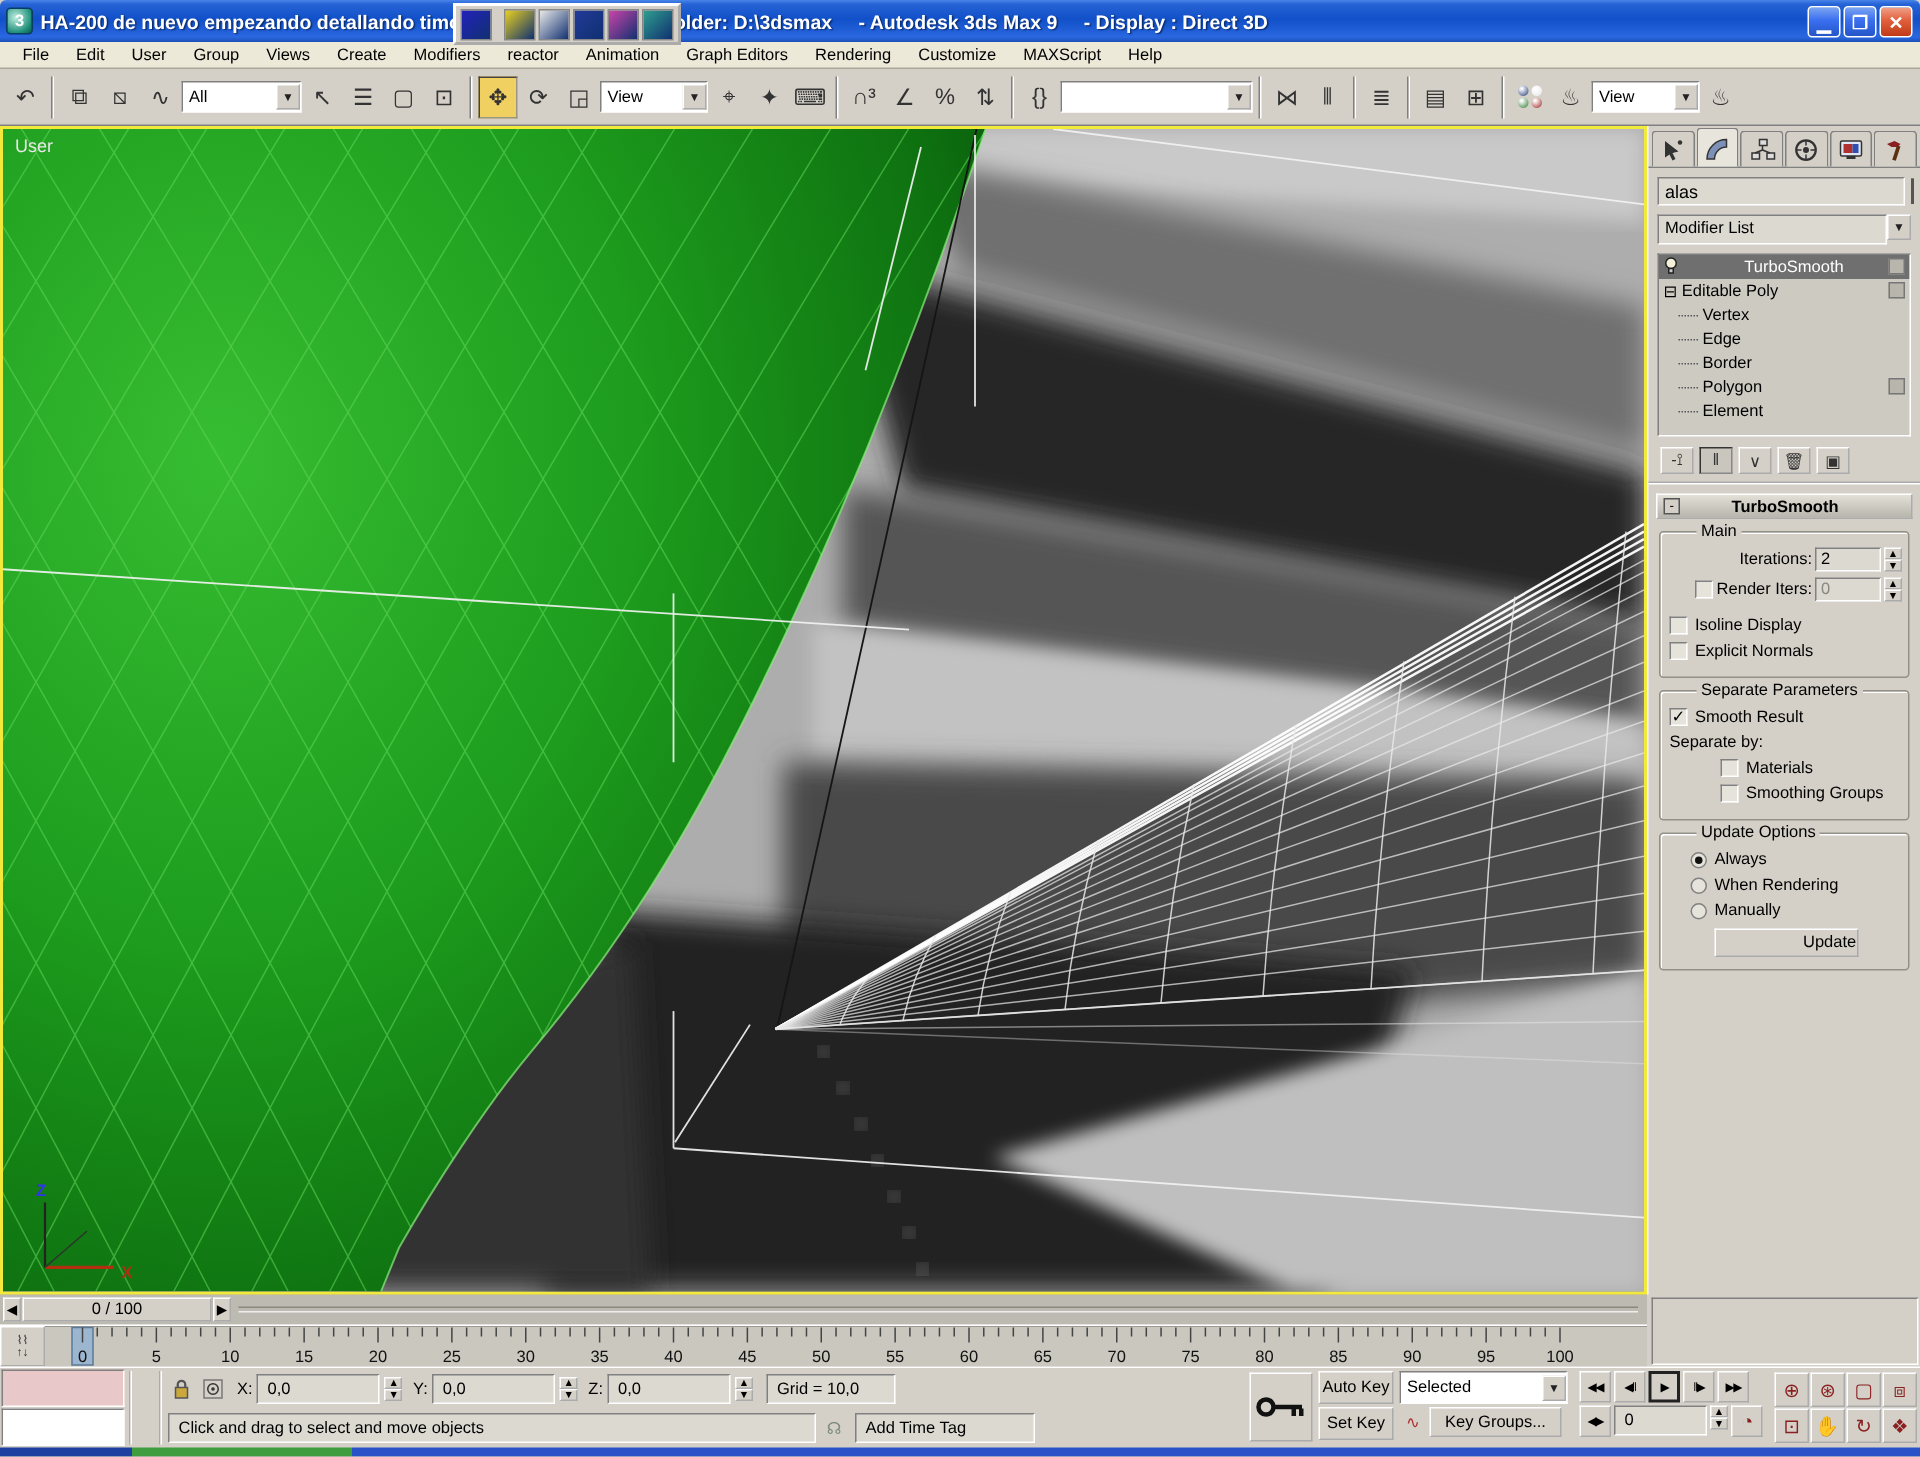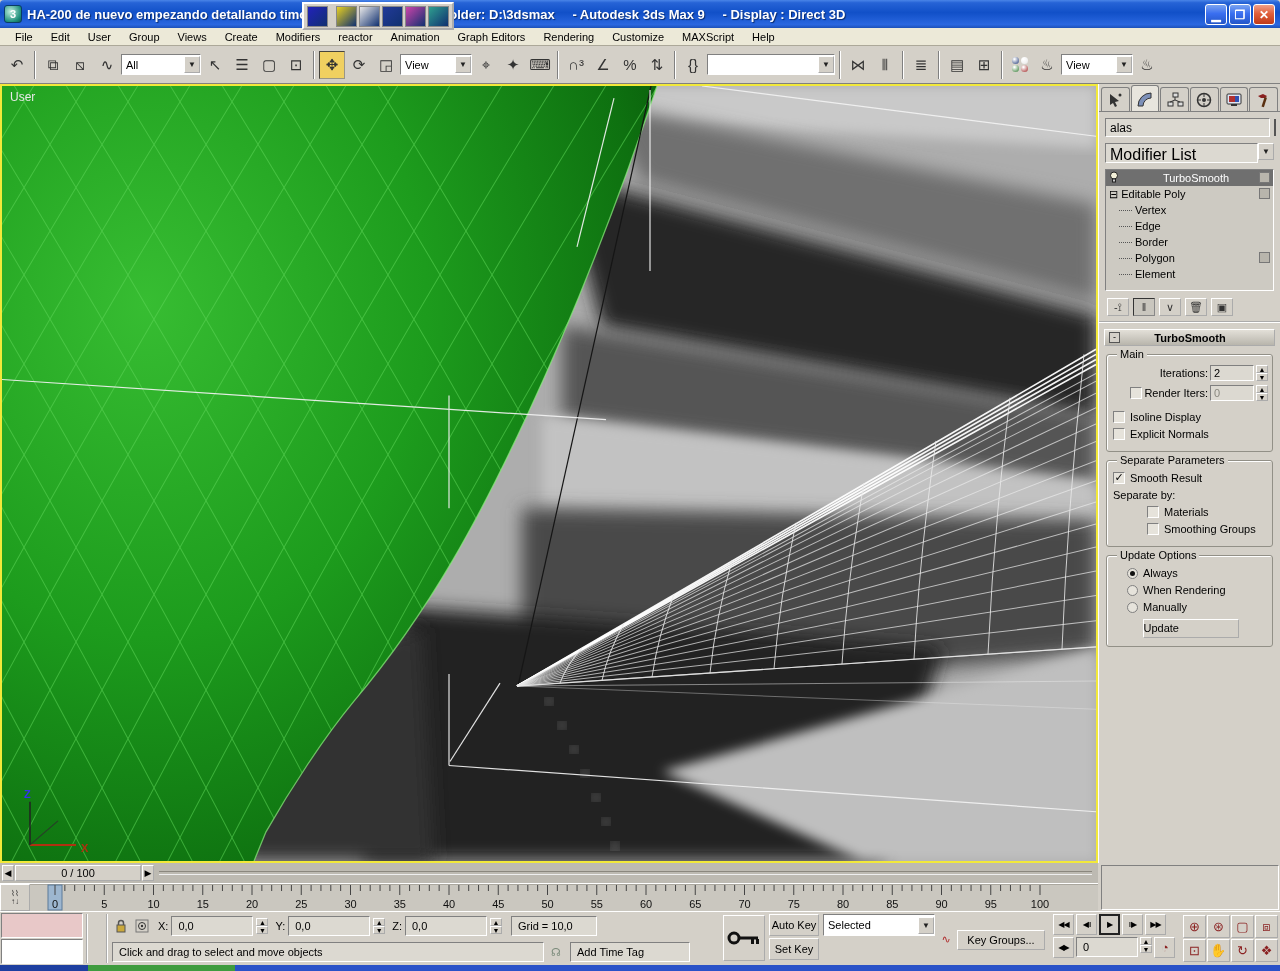--- a/index.html
+++ b/index.html
@@ -43,46 +43,46 @@
 
   
   .cpanel { width:182px; background:#d4d0c8; border-left:1px solid #fff; display:flex; flex-direction:column; font-size:11px; }
   .cp-tabs { display:flex; height:28px; align-items:flex-end; padding:2px 2px 0 2px; gap:1px; border-bottom:1px solid #808080; }
   .cp-tab { flex:1; height:24px; border:1px solid #808080; border-bottom:none; border-radius:3px 3px 0 0; background:#d4d0c8; display:flex; align-items:center; justify-content:center; }
   .cp-tab.sel { background:#e8e5dd; height:26px; }
   .cp-name-row { display:flex; gap:4px; padding:6px 6px 4px 6px; align-items:center; }
   .cp-name { flex:1; height:19px; background:#dcd9d1; border:1px solid; border-color:#808080 #fff #fff #808080; padding:1px 4px; font-size:12px; }
   .cp-swatch { width:17px; height:17px; border:1px solid #555; }
   .cp-modlist { display:flex; margin:2px 6px 4px 6px; height:20px; }
-  .cp-modlist .val { flex:1; background:#dcd9d1; border:1px solid; border-color:#808080 #fff #fff #808080; padding:2px 4px; font-size:16px; }
+  .cp-modlist .val { flex:1; background:#dcd9d1; border:1px solid; border-color:#808080 #fff #fff #808080; padding:2px 4px; font-size:11px; }
   .stackbox { margin:2px 6px; border:1px solid; border-color:#808080 #fff #fff #808080; background:#cdcac2; height:122px; overflow:hidden; }
   .st-row { height:16px; display:flex; align-items:center; padding:0 3px; gap:3px; position:relative; }
   .st-row.sel { background:#6f6f6f; color:#fff; }
   .st-box { position:absolute; right:3px; top:2px; width:11px; height:11px; background:#b8b5ac; border:1px solid #777; }
   .st-dots { width:13px; border-bottom:1px dotted #555; height:1px; margin-left:10px; }
   .stack-tools { display:flex; gap:4px; padding:5px 8px; align-items:center; border-bottom:2px groove #fff; }
   .sbtn { width:22px; height:18px; display:flex; align-items:center; justify-content:center; font-size:11px; color:#333; border:1px outset #fff; background:#d4d0c8; }
   .sbtn.pressed { border:1px inset #888; background:#c9c6be; }
   .rollout { margin:6px 5px; }
   .ro-head { height:17px; background:linear-gradient(180deg,#e3e0d8,#b8b5ac); border:1px outset #fff; display:flex; align-items:center; font-weight:bold; }
   .ro-head .minus { width:11px; height:11px; border:1px solid #555; margin:0 4px; font-size:9px; line-height:9px; text-align:center; background:#d4d0c8; font-weight:normal; }
   .ro-head .ttl { flex:1; text-align:center; margin-right:18px; }
   .grp { border:1px solid #929087; box-shadow:1px 1px 0 #fff inset; border-radius:3px; margin:8px 2px; padding:6px 4px 6px 6px; position:relative; }
-  .grp-lg { position:absolute; top:-7px; left:10px; background:#d4d0c8; padding:0 3px; }
+  .grp-lg { position:absolute; top:-7px; left:24px; background:#d4d0c8; padding:0 3px; }
   .frow { display:flex; align-items:center; justify-content:flex-end; gap:2px; margin:4px 0; }
   .nfield { width:44px; height:16px; background:#dcd9d1; border:1px solid; border-color:#808080 #fff #fff #808080; padding:1px 3px; }
   .nfield.dis { color:#8a887f; }
   .spin { display:flex; flex-direction:column; width:12px; }
   .spin i { font-style:normal; font-size:7px; line-height:8px; height:8px; width:12px; border:1px outset #fff; background:#d4d0c8; text-align:center; }
   .cb { width:12px; height:12px; background:#e6e3db; border:1px solid; border-color:#808080 #fff #fff #808080; display:inline-flex; align-items:center; justify-content:center; font-size:11px; flex:none; }
   .cb.on::after { content:"✓"; margin-top:-2px; }
   .radio { width:11px; height:11px; border-radius:50%; background:#e6e3db; border:1px solid #808080; display:inline-flex; align-items:center; justify-content:center; flex:none; }
   .radio.on::after { content:""; width:5px; height:5px; border-radius:50%; background:#111; }
   .lrow { display:flex; align-items:center; gap:5px; margin:5px 0; }
-  .upd-btn { display:block; margin:6px auto 2px auto; width:96px; height:19px; border:1px outset #fff; background:#d4d0c8; text-align:left; line-height:17px; }
+  .upd-btn { display:block; margin:6px auto 2px auto; width:96px; height:19px; border:1px outset #fff; background:#d4d0c8; text-align:right; line-height:17px; }
 
   
   .bstrip { height:48px; display:flex; }
   .bleft { width:1098px; display:flex; flex-direction:column; }
   .tslider { height:20px; background:#bdbab2; display:flex; align-items:center; padding:1px 2px; gap:1px; }
   .ts-arrow { width:12px; height:16px; border:1px outset #fff; background:#d4d0c8; font-size:9px; display:flex; align-items:center; justify-content:center; }
   .ts-handle { width:126px; height:16px; border:1px outset #fff; background:#d4d0c8; text-align:center; line-height:15px; }
   .ts-track { flex:1; height:4px; margin:0 4px; border-top:1px solid #8a877e; border-bottom:1px solid #eee; }
   .trackbar { height:28px; background:#c9c6be; display:flex; border-top:1px solid #fff; }
   .mce-btn { width:30px; border:1px outset #fff; background:#d4d0c8; display:flex; flex-direction:column; align-items:center; justify-content:center; font-size:8px; color:#333; line-height:8px; }
@@ -101,21 +101,21 @@
   .stat-fld { width:250px; }
   .prompt-fld { width:432px; }
   .coord { width:82px; }
   .coord-lbl { margin-left:4px; }
   .mini-ic { width:18px; height:18px; display:flex; align-items:center; justify-content:center; }
   .grid-fld { width:86px; margin-left:6px; }
   .att-fld { width:120px; margin-left:2px; }
   .key-big { width:42px; height:46px; margin:3px 4px 0 6px; border:1px outset #fff; background:#d4d0c8; display:flex; align-items:center; justify-content:center; }
   .akcol { display:flex; flex-direction:column; gap:2px; padding-top:2px; }
   .akbtn { width:50px; height:22px; border:1px outset #fff; background:#d4d0c8; text-align:center; line-height:20px; }
-  .selcol { display:flex; flex-direction:row; gap:2px; padding:2px 0 0 4px; }
+  .selcol { display:flex; flex-direction:column; gap:2px; padding:2px 0 0 4px; }
   .sel-dd { width:112px; height:22px; }
   .kf-row { display:flex; gap:2px; align-items:center; }
   .kfbtn { width:88px; height:20px; border:1px outset #fff; background:#d4d0c8; text-align:center; line-height:18px; }
   .playcol { display:flex; flex-direction:column; gap:2px; padding:2px 0 0 8px; }
   .prow { display:flex; gap:2px; }
   .pbtn { width:21px; height:21px; border:1px outset #fff; background:#d4d0c8; display:flex; align-items:center; justify-content:center; font-size:8px; letter-spacing:-1px; }
   .pbtn.play { border:2px solid #222; }
   .frame-fld { width:62px; height:20px; }
   .navgrid { display:grid; grid-template-columns:repeat(4,23px); grid-auto-rows:23px; gap:1px; padding:3px 2px 0 8px; }
   .nbtn { border:1px outset #fff; background:#d4d0c8; display:flex; align-items:center; justify-content:center; font-size:13px; color:#8a2020; }

